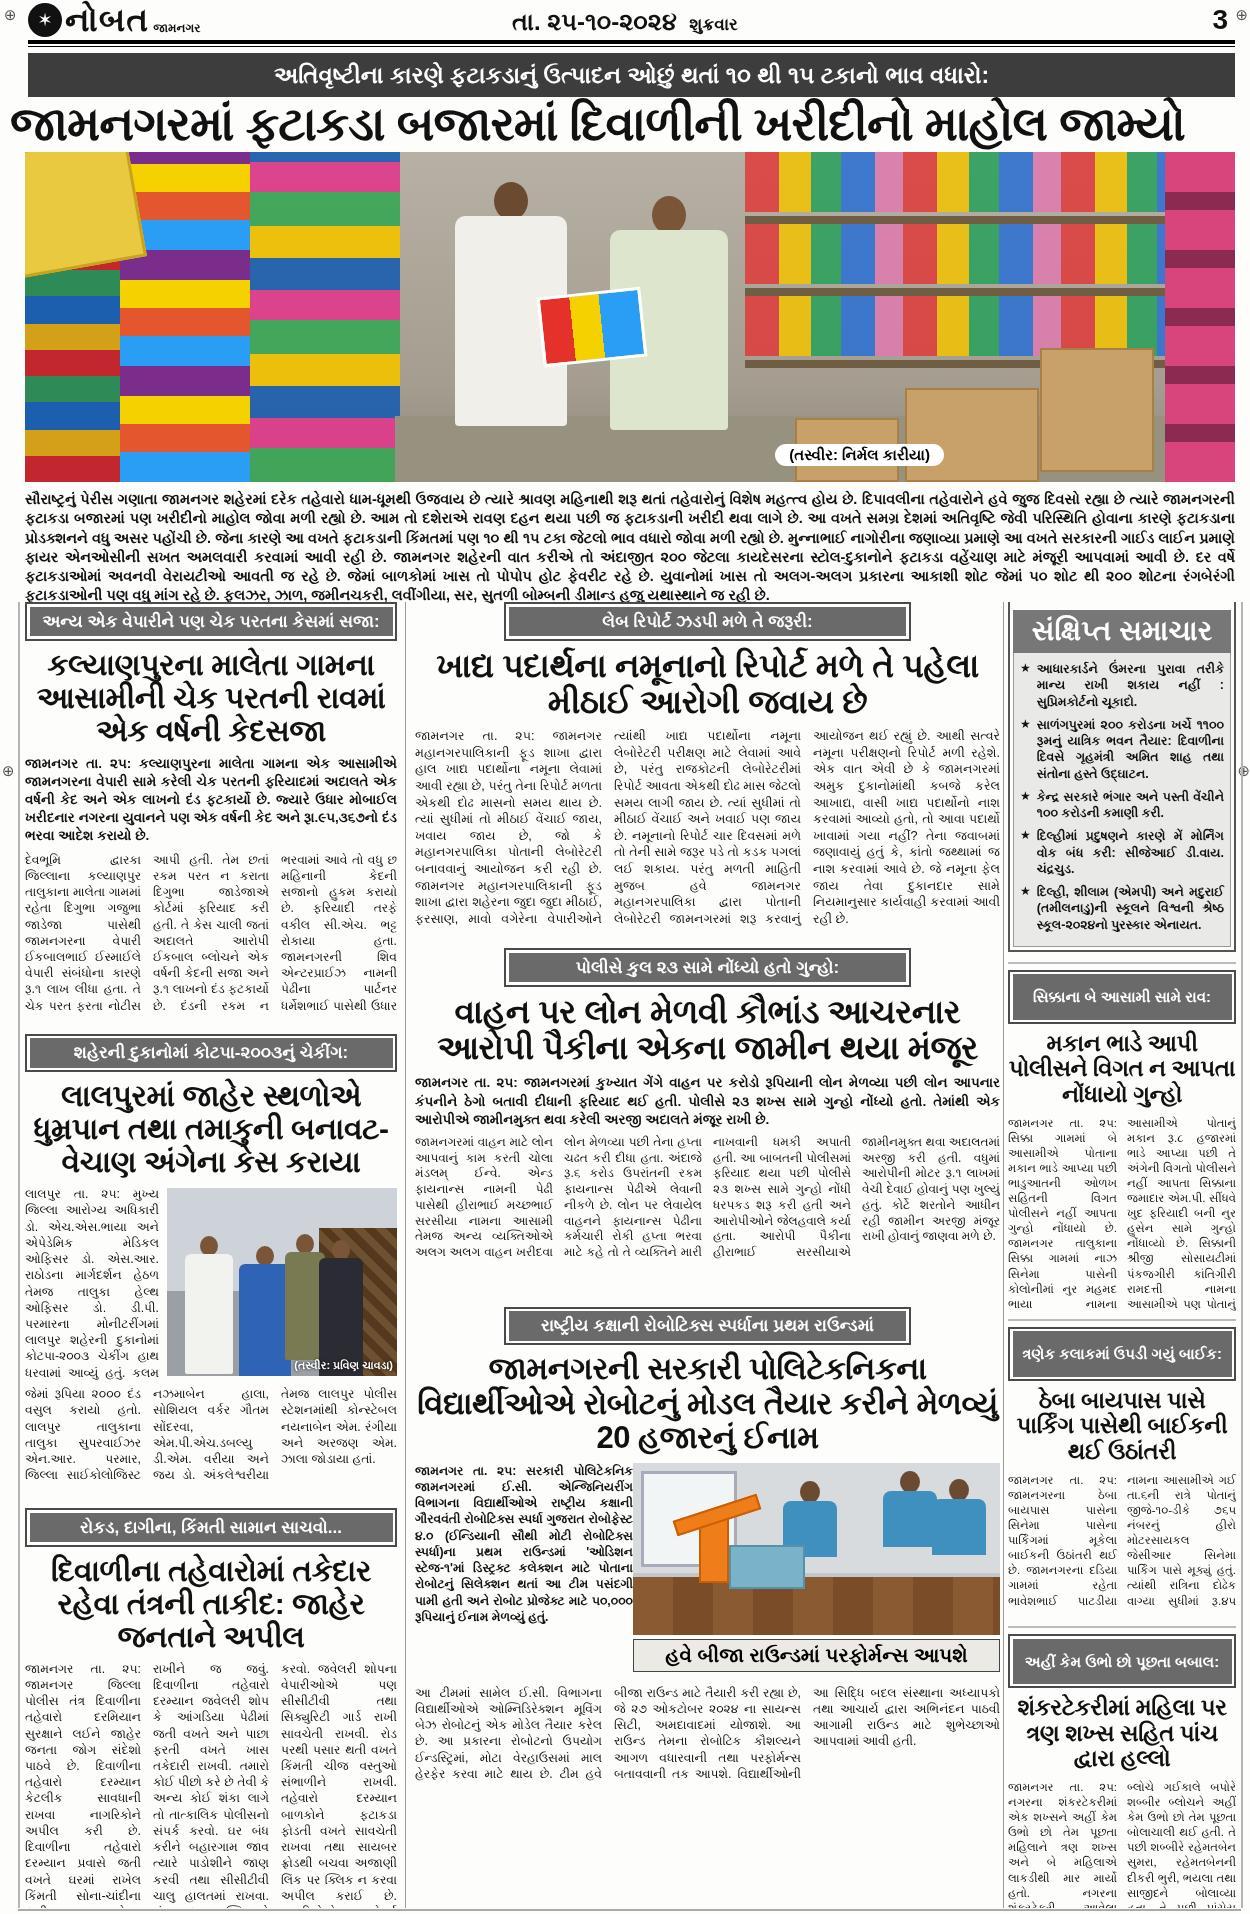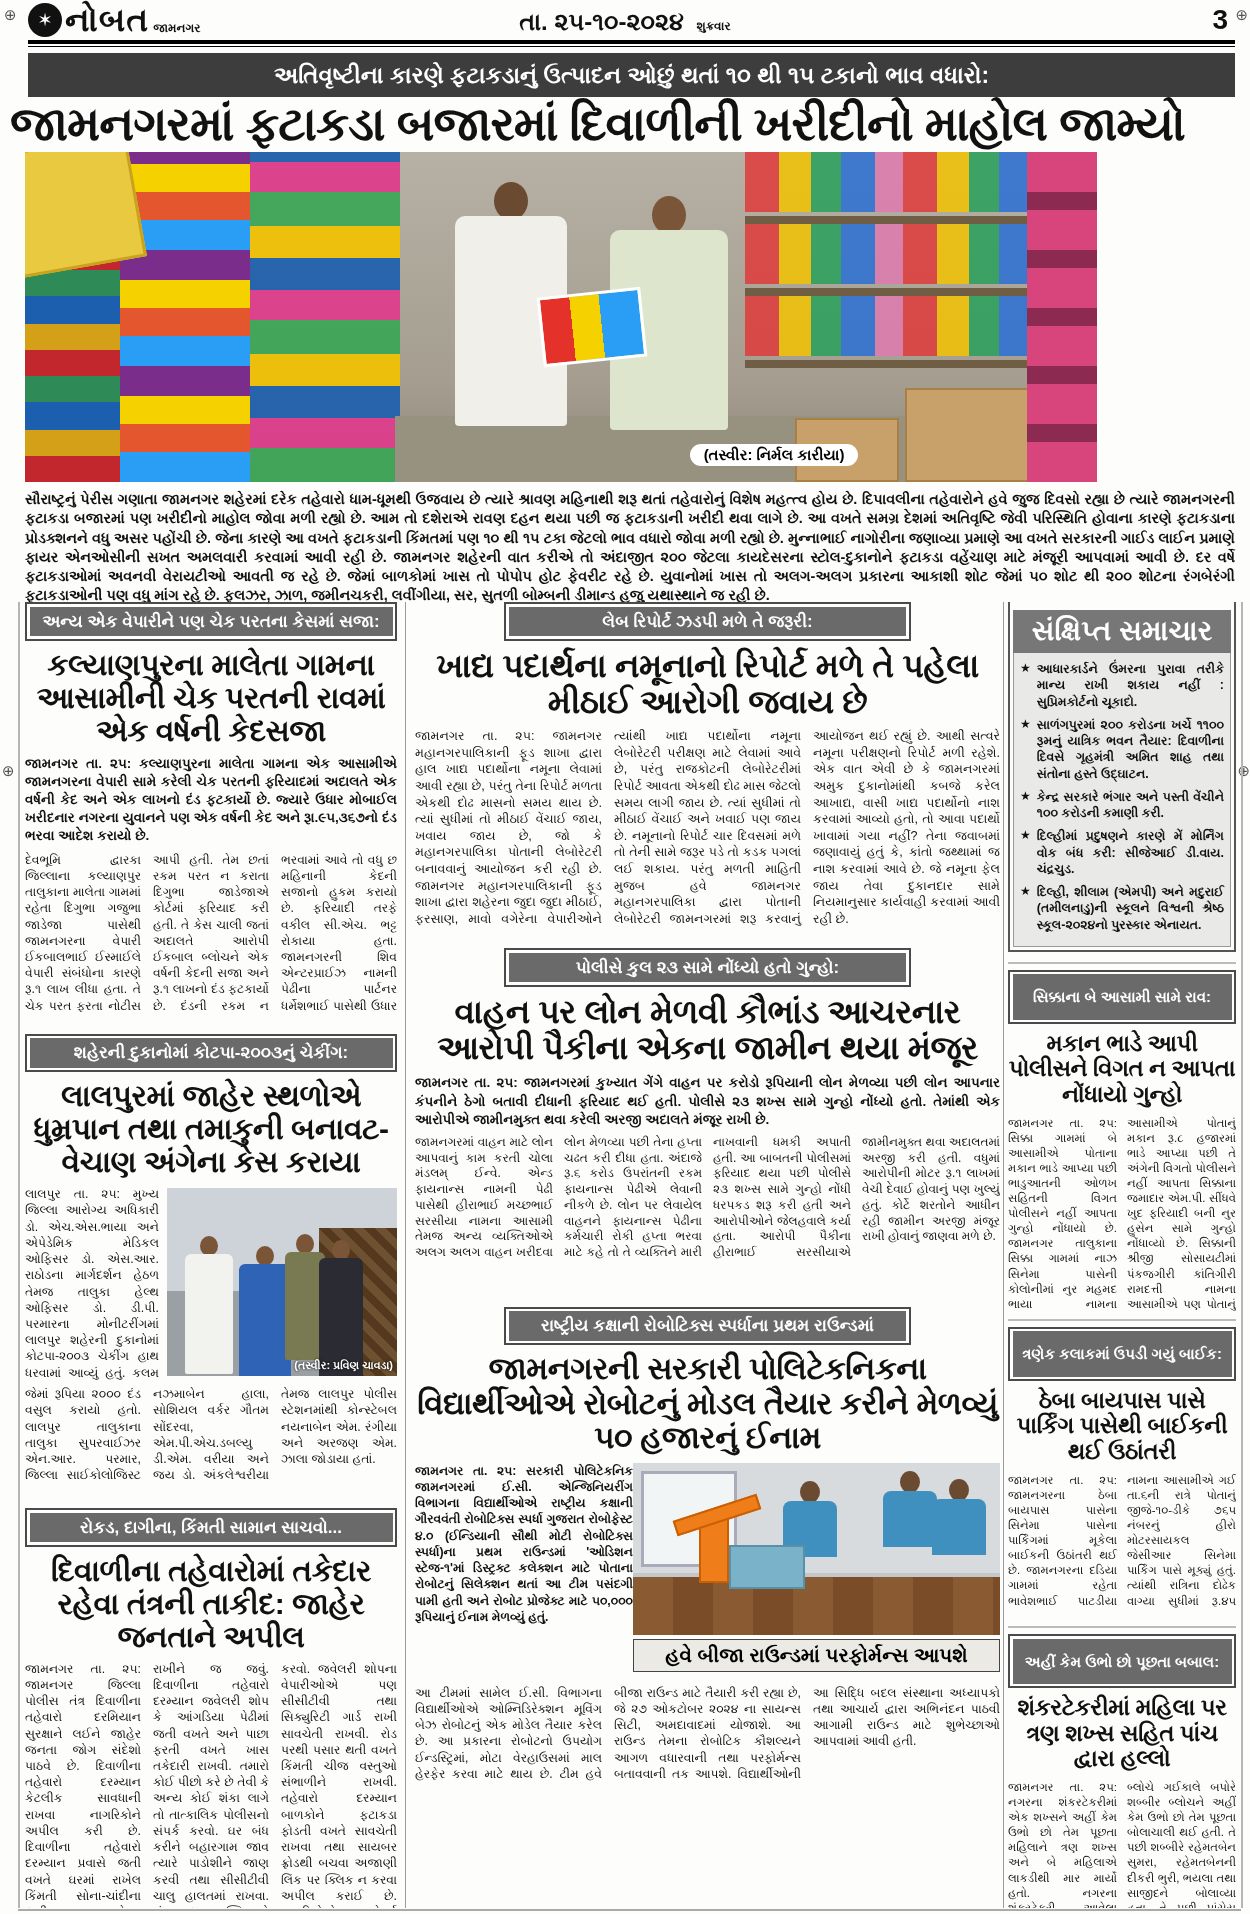--- a/index.html
+++ b/index.html
@@ -9,30 +9,30 @@
   .masthead{position:absolute;top:0;left:0;right:0;height:40px;}
   .regmark{position:absolute;font-size:15px;color:#555;}
   .rm-tl{top:6px;left:4px;} .rm-tr{top:6px;right:2px;}
   .rm-ml{top:762px;left:2px;} .rm-mr{top:762px;right:0px;}
   .logo-wrap{position:absolute;left:28px;top:3px;display:flex;align-items:flex-end;}
   .emblem{width:34px;height:34px;border-radius:50%;background:#111;color:#fff;display:flex;
           align-items:center;justify-content:center;font-size:18px;margin-right:3px;}
   .logo-text{font-size:33px;font-weight:bold;letter-spacing:1px;line-height:34px;}
   .logo-city{font-size:12px;font-weight:bold;margin:0 0 2px 4px;}
   .dateline{position:absolute;left:0;right:0;top:8px;text-align:center;font-weight:bold;}
-  .date-big{font-size:24px;} .date-day{font-size:12px;margin-left:8px;}
+  .date-big{font-size:24px;} .date-day{font-size:17px;margin-left:8px;}
   .pageno{position:absolute;right:22px;top:4px;font-size:28px;font-weight:bold;}
   .rule-thick{position:absolute;top:40px;left:28px;right:15px;height:4px;background:#000;}
   .rule-thin{position:absolute;top:46px;left:28px;right:15px;height:1px;background:#000;}
   
   .banner{position:absolute;top:53px;left:28px;right:15px;height:44px;background:#3d3d3d;
           color:#fff;font-size:23px;font-weight:bold;text-align:center;line-height:44px;}
   .hl-xl{position:absolute;top:100px;left:10px;right:10px;text-align:left;font-size:47px;
          font-weight:bold;letter-spacing:-1px;line-height:1.0;}
-  .photo-main{position:absolute;top:152px;left:25px;width:1072px;height:330px;overflow:hidden;
+  .photo-main{position:absolute;top:152px;left:25px;width:1210px;height:330px;overflow:hidden;
               background:linear-gradient(180deg,#b7b1a5 0%,#a49d90 70%,#8e877b 100%);}
   .stack{position:absolute;top:0;bottom:0;}
   .st1{left:0;width:95px;background:repeating-linear-gradient(0deg,#c1272d 0 26px,#d4a017 26px 52px,#1c5fae 52px 80px,#2e8b57 80px 106px);}
   .st2{left:95px;width:130px;background:repeating-linear-gradient(0deg,#2a9df4 0 30px,#e4572e 30px 58px,#f5d100 58px 86px,#7b2d8b 86px 116px);}
   .st3{left:225px;width:150px;background:repeating-linear-gradient(0deg,#3aa655 0 34px,#e03a8c 34px 64px,#1c5fae 64px 96px,#f2c200 96px 128px);opacity:.92;}
   .tiltbox{position:absolute;left:-14px;top:-10px;width:120px;height:120px;background:#e8c93f;
            transform:rotate(-10deg);border:3px solid #caa31d;}
   .floor{position:absolute;left:370px;right:0;bottom:0;height:66px;background:#97917f;}
   .figure{position:absolute;}
   .head{width:34px;height:38px;border-radius:50%;background:#6b4a32;margin:0 auto;}
@@ -253,21 +253,21 @@
       </div>
       <div class="hl hl-mid">વાહન પર લોન મેળવી કૌભાંડ આચરનાર આરોપી પૈકીના એકના જામીન થયા મંજૂર</div>
       <div class="leadp">જામનગર તા. ૨૫: જામનગરમાં કુખ્યાત ગેંગે વાહન પર કરોડો રૂપિયાની લોન મેળવ્યા પછી લોન આપનાર કંપનીને ઠેગો બતાવી દીધાની ફરિયાદ થઈ હતી. પોલીસે ૨૩ શખ્સ સામે ગુન્હો નોંધ્યો હતો. તેમાંથી એક આરોપીએ જામીનમુક્ત થવા કરેલી અરજી અદાલતે મંજૂર રાખી છે.</div>
       <div class="body4" style="height:158px;">જામનગરમાં વાહન માટે લોન આપવાનું કામ કરતી ચોલા મંડલમ્ ઈન્વે. એન્ડ ફાયનાન્સ નામની પેઢી પાસેથી હીરાભાઈ મચ્છભાઈ સરસીયા નામના આસામી તેમજ અન્ય વ્યક્તિઓએ અલગ અલગ વાહન ખરીદવા લોન મેળવ્યા પછી તેના હપ્તા ચઢત કરી દીધા હતા. અંદાજે રૂ.૬ કરોડ ઉપરાંતની રકમ ફાયનાન્સ પેઢીએ લેવાની નીકળે છે. લોન પર લેવાયેલ વાહનને ફાયનાન્સ પેઢીના કર્મચારી રોકી હપ્તા ભરવા માટે કહે તો તે વ્યક્તિને મારી નાખવાની ધમકી અપાતી હતી. આ બાબતની પોલીસમાં ફરિયાદ થયા પછી પોલીસે ૨૩ શખ્સ સામે ગુન્હો નોંધી ધરપકડ શરૂ કરી હતી અને આરોપીઓને જેલહવાલે કર્યા હતા. આરોપી પૈકીના હીરાભાઈ સરસીયાએ જામીનમુક્ત થવા અદાલતમાં અરજી કરી હતી. વધુમાં આરોપીની મોટર રૂ.૧ લાખમાં વેચી દેવાઈ હોવાનું પણ ખુલ્યું હતું. કોર્ટે શરતોને આધીન રહી જામીન અરજી મંજૂર રાખી હોવાનું જાણવા મળે છે.</div>
     </div>
 
     <div class="mt">
       <div class="kicker narrow">
         <div>રાષ્ટ્રીય કક્ષાની રોબોટિક્સ સ્પર્ધાના પ્રથમ રાઉન્ડમાં</div>
       </div>
-      <div class="hl hl-mid" style="font-size:31px;">જામનગરની સરકારી પોલિટેકનિકના વિદ્યાર્થીઓએ રોબોટનું મોડલ તૈયાર કરીને મેળવ્યું ૫૦ હજારનું ઈનામ</div>
+      <div class="hl hl-mid" style="font-size:31px;">જામનગરની સરકારી પોલિટેકનિકના વિદ્યાર્થીઓએ રોબોટનું મોડલ તૈયાર કરીને મેળવ્યું 20 હજારનું ઈનામ</div>
       <div class="robo-row">
         <div class="robo-text" style="height:214px;">જામનગર તા. ૨૫: સરકારી પોલિટેકનિક જામનગરમાં ઈ.સી. એન્જિનિયરીંગ વિભાગના વિદ્યાર્થીઓએ રાષ્ટ્રીય કક્ષાની ગૌરવવંતી રોબોટિક્સ સ્પર્ધા ગુજરાત રોબોફેસ્ટ ૪.૦ (ઈન્ડિયાની સૌથી મોટી રોબોટિક્સ સ્પર્ધા)ના પ્રથમ રાઉન્ડમાં 'ઓડિશન સ્ટેજ-૧'માં ડિસ્ટ્રક્ટ કલેક્શન માટે પોતાના રોબોટનું સિલેક્શન થતાં આ ટીમ પસંદગી પામી હતી અને રોબોટ પ્રોજેક્ટ માટે ૫૦,૦૦૦ રૂપિયાનું ઈનામ મેળવ્યું હતું.</div>
         <div class="robo-photo-wrap">
           <div class="robo-photo">
             <div class="window"></div>
             <div class="rfig rf1">
                 <div class="head"></div>
                 <div class="torso"></div>
               </div>
             <div class="rfig rf2">

